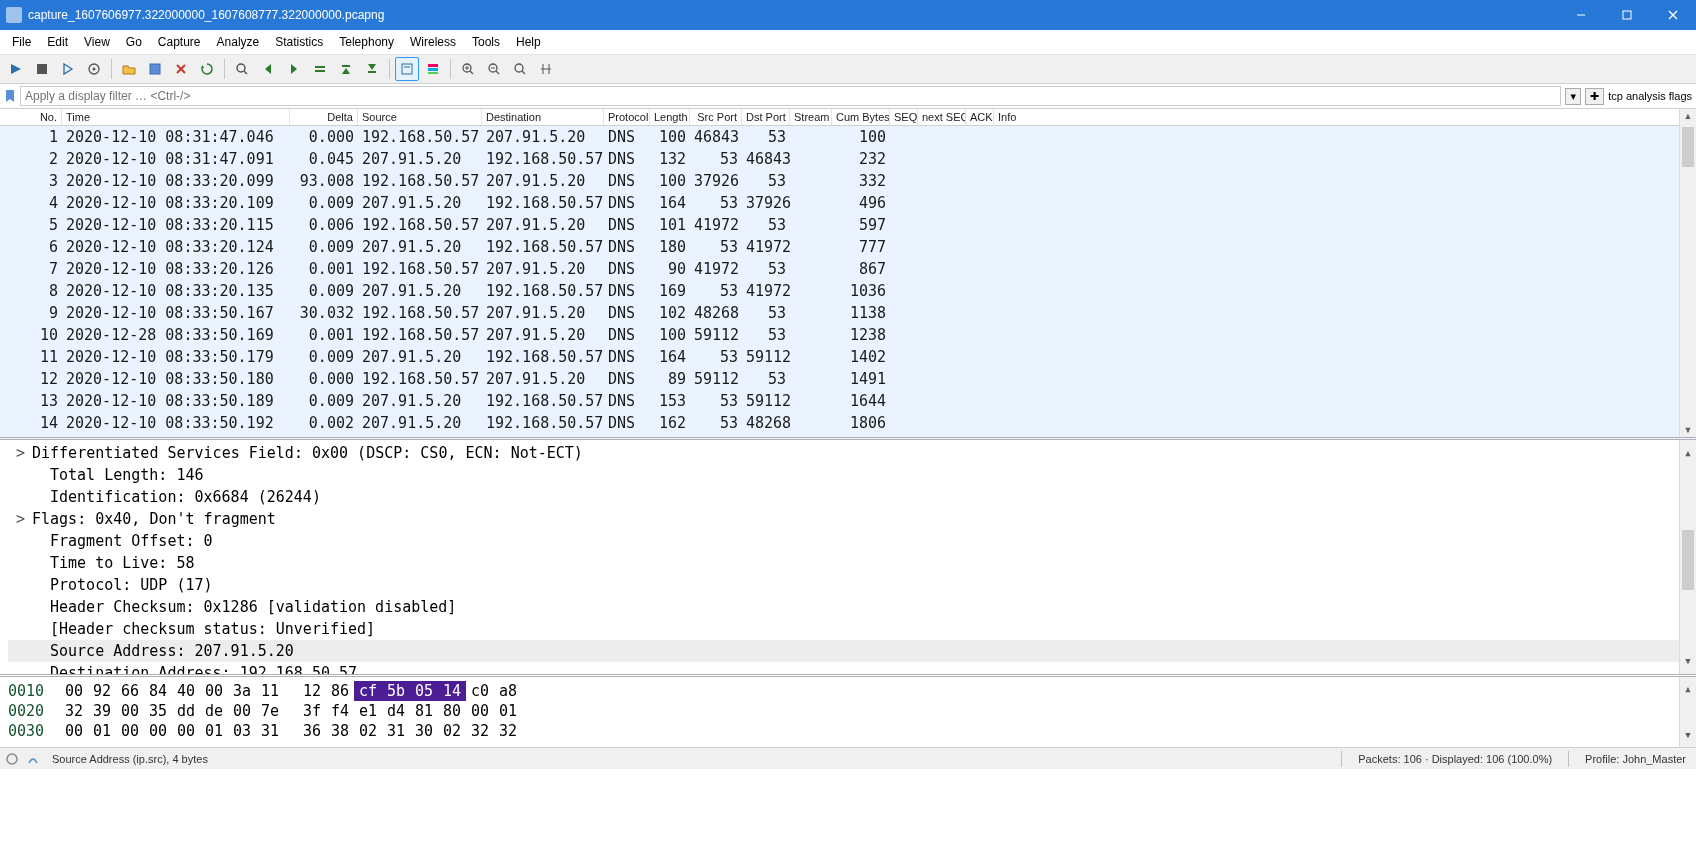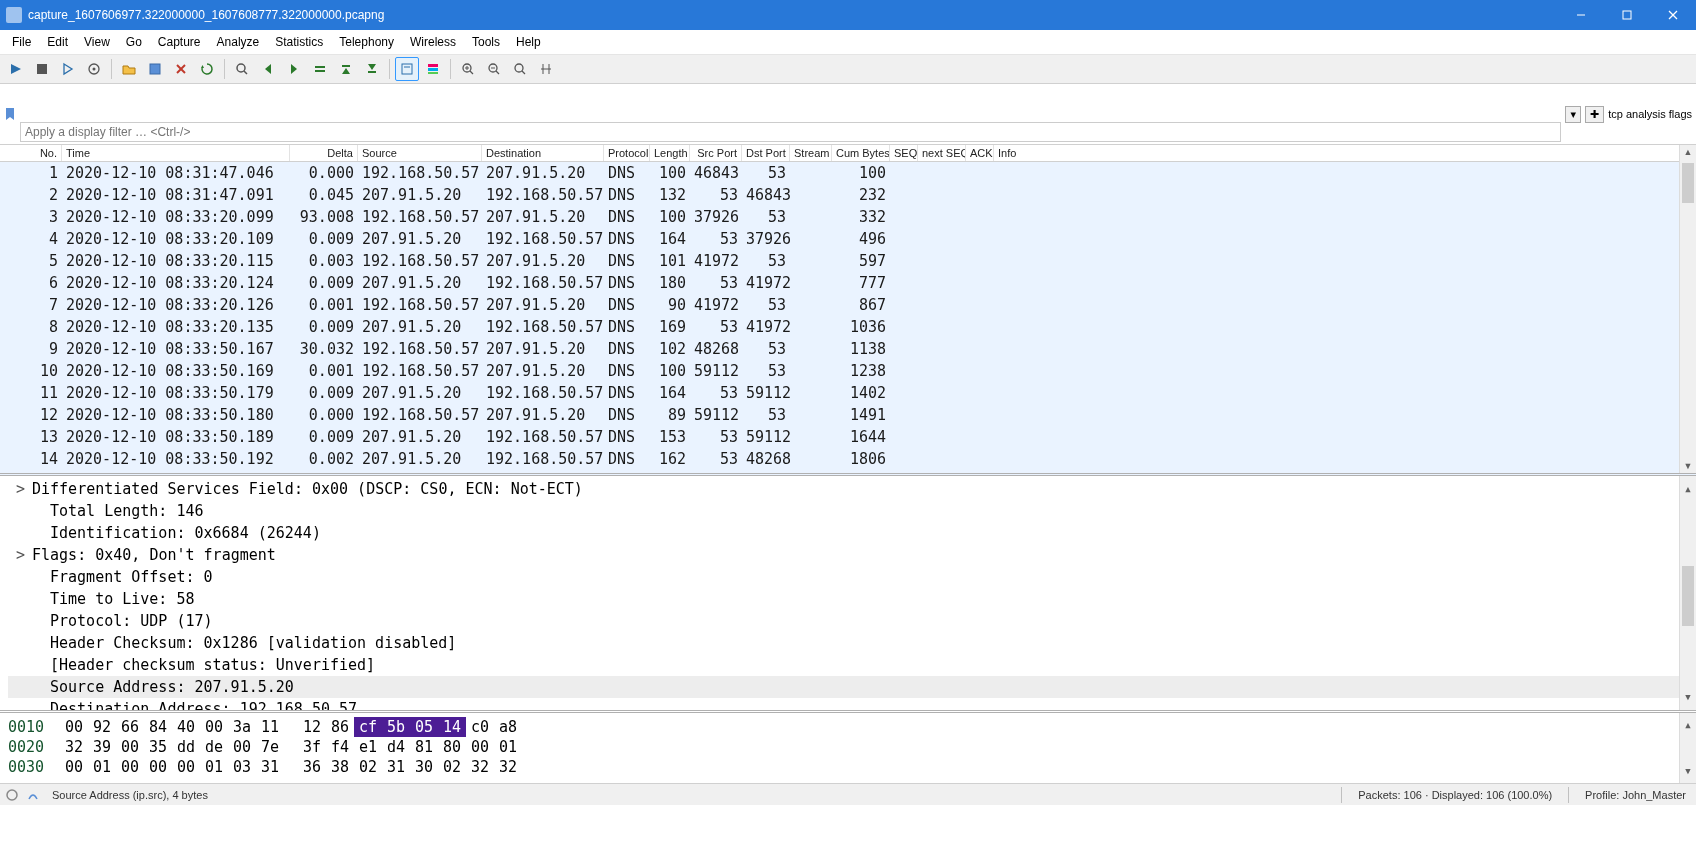--- a/index.html
+++ b/index.html
@@ -8,21 +8,21 @@
   .titlebar .fin-icon { width: 16px; height: 16px; background: #9fc3ef; margin-right: 6px; border-radius: 2px; position:relative; }
   .titlebar .title { font-size: 12px; flex:1; }
   .title-controls { display:flex; height:100%; }
   .title-btn { width:46px; display:flex; align-items:center; justify-content:center; cursor:pointer; }
   .menubar { background: #fff; padding: 3px 4px; border-bottom: 1px solid #e5e5e5; display:flex; gap:0; }
   .menubar .menu-item { padding: 2px 8px; cursor:pointer; }
   .toolbar { background:#f0f0f0; border-bottom:1px solid #d0d0d0; padding:2px 4px; display:flex; align-items:center; gap:2px; }
   .tbtn { width:24px; height:24px; display:flex; align-items:center; justify-content:center; border:1px solid transparent; border-radius:2px; cursor:pointer; background:#f0f0f0; }
   .tsep { width:1px; height:20px; background:#c8c8c8; margin:0 3px; }
   .filterbar { display:flex; align-items:center; border-bottom:1px solid #d0d0d0; background:#fff; padding:2px 4px; }
-  .filter-input { flex:1; border:1px solid #ccc; padding:2px 4px; color:#777; font-size:12px;margin-top:36px; }
+  .filter-input { flex:1; border:1px solid #ccc; padding:2px 4px; color:#777; font-size:12px; }
   .filter-right { display:flex; align-items:center; gap:4px; margin-left:4px; }
   .btn-small { border:1px solid #aaa; padding:1px 4px; background:#f0f0f0; cursor:pointer; font-size:11px; }
   
   .packet-list { height:331px; display:flex; flex-direction:column; border-bottom:3px double #b0b0b0; background:#eaf3ff; position:relative;}
   .pl-header { display:flex; font-size:11px; background:#fff; border-bottom:1px solid #d0d0d0; color:#222; }
   .pl-header div { padding:2px 4px; border-right:1px solid #e3e3e3; white-space:nowrap; overflow:hidden; }
   .pl-body { overflow:hidden; flex:1; font-family: "Consolas", monospace; font-size:15px; color:#1a1a1a; }
   .pl-row { display:flex; white-space:nowrap; height:22px; line-height:22px; }
   .pl-row div { padding:0 4px; overflow:hidden; }
   .c-no { width:62px; text-align:right; }
@@ -325,21 +325,21 @@
         <div class="c-stream"></div>
         <div class="c-cum">496</div>
         <div class="c-seq"></div>
         <div class="c-nseq"></div>
         <div class="c-ack"></div>
         <div class="c-info"></div>
       </div>
       <div class="pl-row">
         <div class="c-no">5</div>
         <div class="c-time">2020-12-10 08:33:20.115</div>
-        <div class="c-delta">0.003</div>
+        <div class="c-delta">0.006</div>
         <div class="c-src">192.168.50.57</div>
         <div class="c-dst">207.91.5.20</div>
         <div class="c-proto">DNS</div>
         <div class="c-len">101</div>
         <div class="c-sport">41972</div>
         <div class="c-dport">53</div>
         <div class="c-stream"></div>
         <div class="c-cum">597</div>
         <div class="c-seq"></div>
         <div class="c-nseq"></div>
@@ -409,21 +409,21 @@
         <div class="c-dport">53</div>
         <div class="c-stream"></div>
         <div class="c-cum">1138</div>
         <div class="c-seq"></div>
         <div class="c-nseq"></div>
         <div class="c-ack"></div>
         <div class="c-info"></div>
       </div>
       <div class="pl-row">
         <div class="c-no">10</div>
-        <div class="c-time">2020-12-10 08:33:50.169</div>
+        <div class="c-time">2020-12-28 08:33:50.169</div>
         <div class="c-delta">0.001</div>
         <div class="c-src">192.168.50.57</div>
         <div class="c-dst">207.91.5.20</div>
         <div class="c-proto">DNS</div>
         <div class="c-len">100</div>
         <div class="c-sport">59112</div>
         <div class="c-dport">53</div>
         <div class="c-stream"></div>
         <div class="c-cum">1238</div>
         <div class="c-seq"></div>

